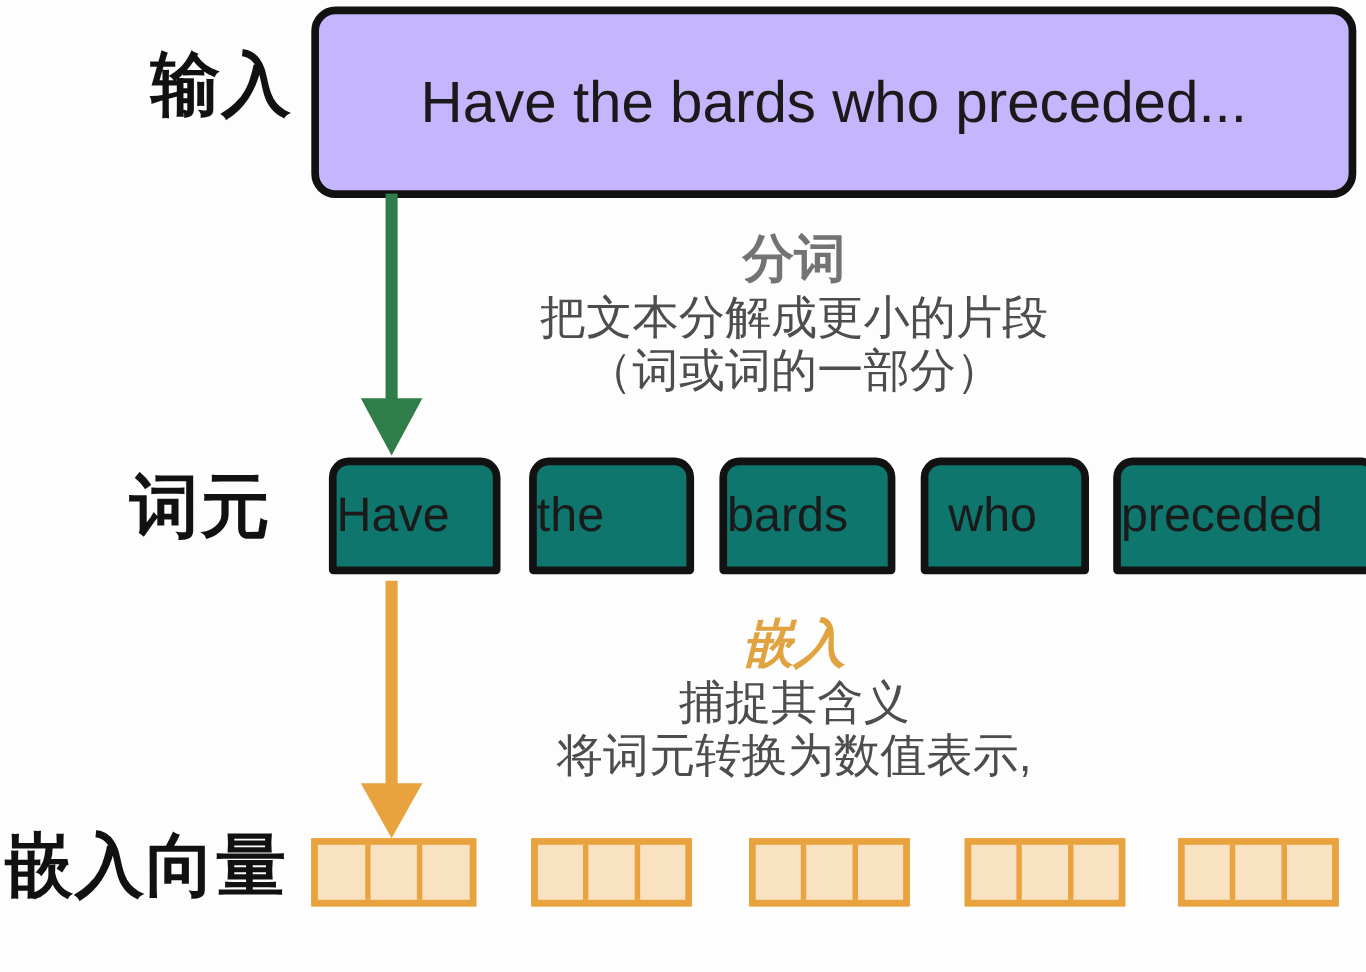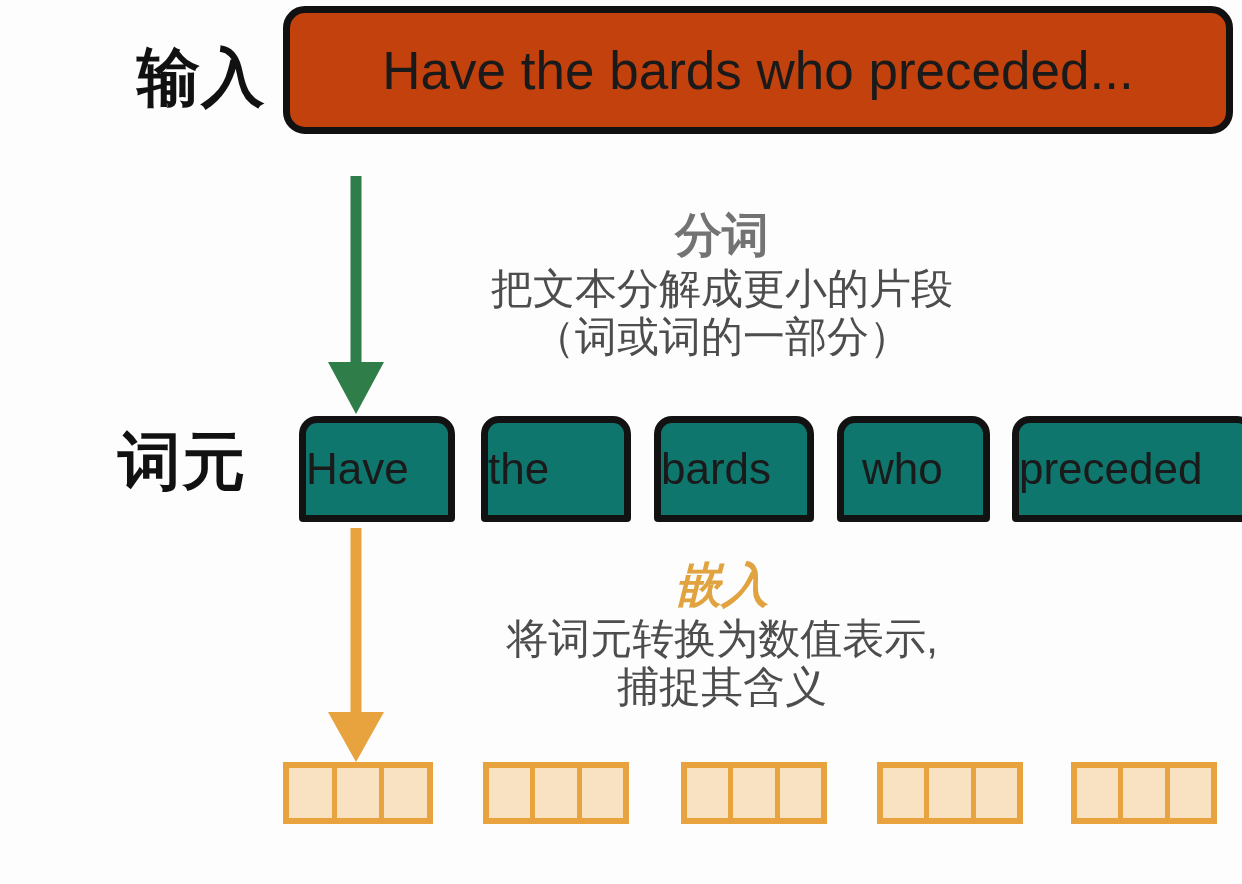--- a/index.html
+++ b/index.html
@@ -43,23 +43,23 @@
     top: 756px;
     font-size: 63px;
   }
 
   
   #input-box {
     position: absolute;
     left: 283px;
     top: 6px;
     width: 950px;
-    height: 128px;
-    box-sizing: border-box;
-    background: #c2410c;
+    height: 174px;
+    box-sizing: border-box;
+    background: #c4b5fd;
     border: 7px solid #111111;
     border-radius: 22px;
     display: flex;
     align-items: center;
     justify-content: center;
   }
   #input-text {
     font-size: 53px;
     color: #1a1a1a;
     white-space: nowrap;
@@ -235,24 +235,25 @@
       </div>
     </div>
 
   <div class="arrow" id="arrow-embed">
     <div class="arrow-shaft"></div>
     <div class="arrow-head"></div>
   </div>
 
   <div class="annotation" id="annotation-embed">
     <div class="annotation-title">嵌入</div>
+    <div class="annotation-line">捕捉其含义</div>
     <div class="annotation-line">将词元转换为数值表示,</div>
-    <div class="annotation-line">捕捉其含义</div>
-  </div>
-
+  </div>
+
+  <div class="row-label" id="label-vectors">嵌入向量</div>
 
   <div id="vector-row">
       <div class="vector-group" style="left: 0px; width: 150px;">
         <div class="vector-cell"></div>
         <div class="vector-cell"></div>
         <div class="vector-cell"></div>
       </div>
       <div class="vector-group" style="left: 200px; width: 146px;">
         <div class="vector-cell"></div>
         <div class="vector-cell"></div>

